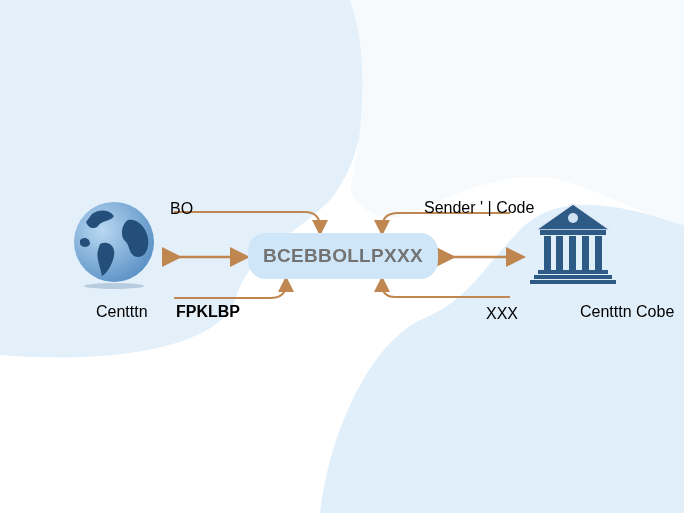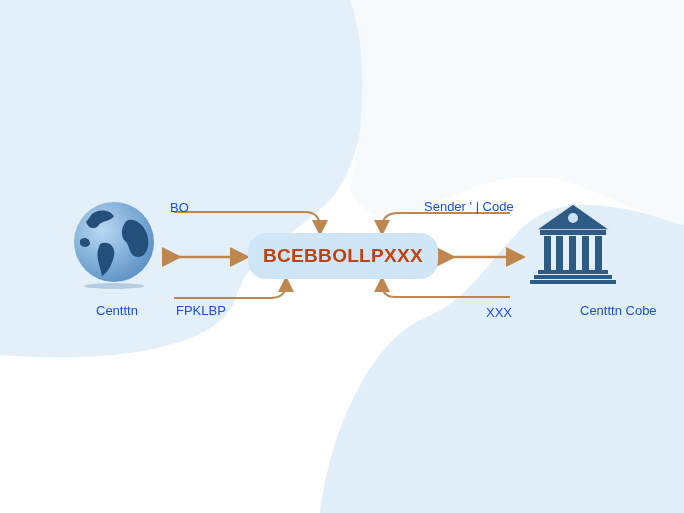--- a/index.html
+++ b/index.html
@@ -3,27 +3,27 @@
   <meta charset="utf-8">
   <style>
     html, body { margin: 0; padding: 0; }
     body {
       width: 684px; height: 513px; position: relative; overflow: hidden;
       background: #ffffff;
       font-family: "Liberation Sans", "DejaVu Sans", sans-serif;
     }
     .bg { position: absolute; left: 0; top: 0; width: 684px; height: 513px; }
     .label {
-      position: absolute; font-size: 13px; color: #1d4ed8; white-space: nowrap;
+      position: absolute; font-size: 16px; color: #000000; white-space: nowrap;
     }
     .pill {
       position: absolute; left: 248px; top: 233px; width: 190px; height: 46px;
       background: #cfe6f8; border-radius: 18px;
       display: flex; align-items: center; justify-content: center;
-      font-weight: bold; font-size: 19px; color: #c2410c; letter-spacing: 0.3px;
+      font-weight: bold; font-size: 19px; color: #737373; letter-spacing: 0.3px;
     }
     .icon { position: absolute; }
     svg.overlay { position: absolute; left: 0; top: 0; }
   </style>
 </head>
 <body>
 
 <svg class="bg" viewBox="0 0 684 513" width="684" height="513">
   <path d="M0 0 L350 0 C372 60 372 150 330 200 C290 240 250 250 235 300 C220 345 120 365 0 355 Z" fill="#e3f0fa"></path>
   <path d="M684 225 C620 205 560 190 520 230 C480 270 470 300 420 320 C370 345 330 430 320 513 L684 513 Z" fill="#e1effa"></path>
@@ -79,15 +79,15 @@
   <rect x="6" y="75" width="78" height="4" fill="#2e5a86"></rect>
   <rect x="2" y="80" width="86" height="4" fill="#2e5a86"></rect>
 </svg>
 <div class="label" style="left:540px;top:303px;margin-left:40px;">Centttn Cobe</div>
 
 <div class="pill">
   <span>BCEBBOLLPXXX</span>
 </div>
 
 <div class="label" style="left:170px;top:200px;">BO</div>
-<div class="label" style="left:176px;top:303px;">FPKLBP</div>
+<div class="label" style="left:176px;top:303px;font-weight:bold;">FPKLBP</div>
 <div class="label" style="left:424px;top:199px;">Sender ' | Code</div>
 <div class="label" style="left:486px;top:305px;">XXX</div>
 
 </body></html>

